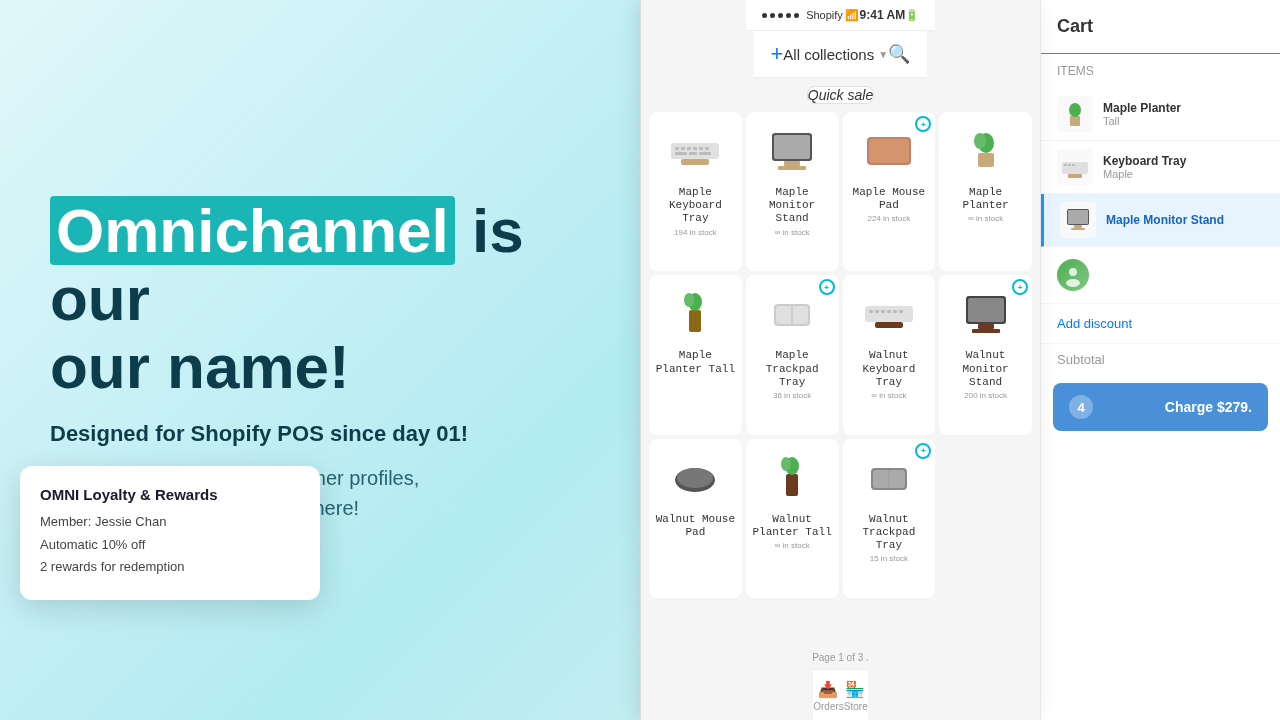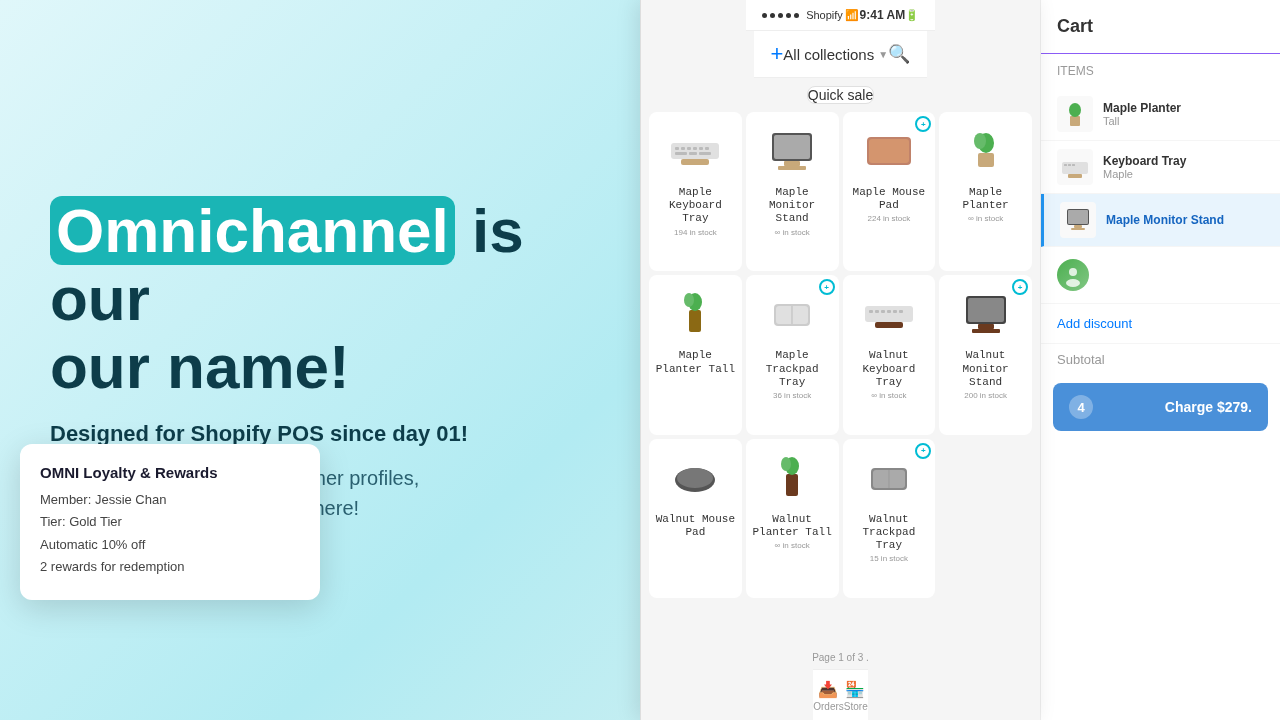--- a/index.html
+++ b/index.html
@@ -24,21 +24,21 @@
       font-size: 62px;
       font-weight: 800;
       color: #0d3d4a;
       line-height: 1.1;
       margin-bottom: 20px;
     }
     .headline .highlight {
       background-color: #1ab5b5;
       color: #fff;
       padding: 0 6px;
-      border-radius: 12px;
+      border-radius: 4px;
     }
     .subheadline {
       font-size: 22px;
       font-weight: 700;
       color: #0d3d4a;
       margin-bottom: 16px;
     }
     .description {
       font-size: 20px;
       color: #2a6070;
@@ -110,20 +110,21 @@
 
     .quick-sale-btn {
       background: #fff;
       border: 1px solid #e0e0e0;
       border-radius: 8px;
       margin: 8px 12px;
       text-align: center;
       font-size: 14px;
       color: #333;
       cursor: pointer;
+      font-style: italic;
     }
 
     .product-grid {
       display: grid;
       grid-template-columns: repeat(4, 1fr);
       gap: 4px;
       padding: 0 8px;
       overflow: hidden;
       flex: 1;
     }
@@ -610,16 +611,15 @@
       <div class="charge-count">4</div>
       <div class="charge-amount">Charge $279.</div>
     </div>
 
   </div>
 </div>
 
 <div class="loyalty-popup">
   <div class="loyalty-title">OMNI Loyalty &amp; Rewards</div>
   <div class="loyalty-row">Member: Jessie Chan</div>
-  <div class="loyalty-row">Tier: Gold Tier</div>
   <div class="loyalty-row">Automatic 10% off</div>
   <div class="loyalty-row">2 rewards for redemption</div>
 </div>
 
 </body></html>

